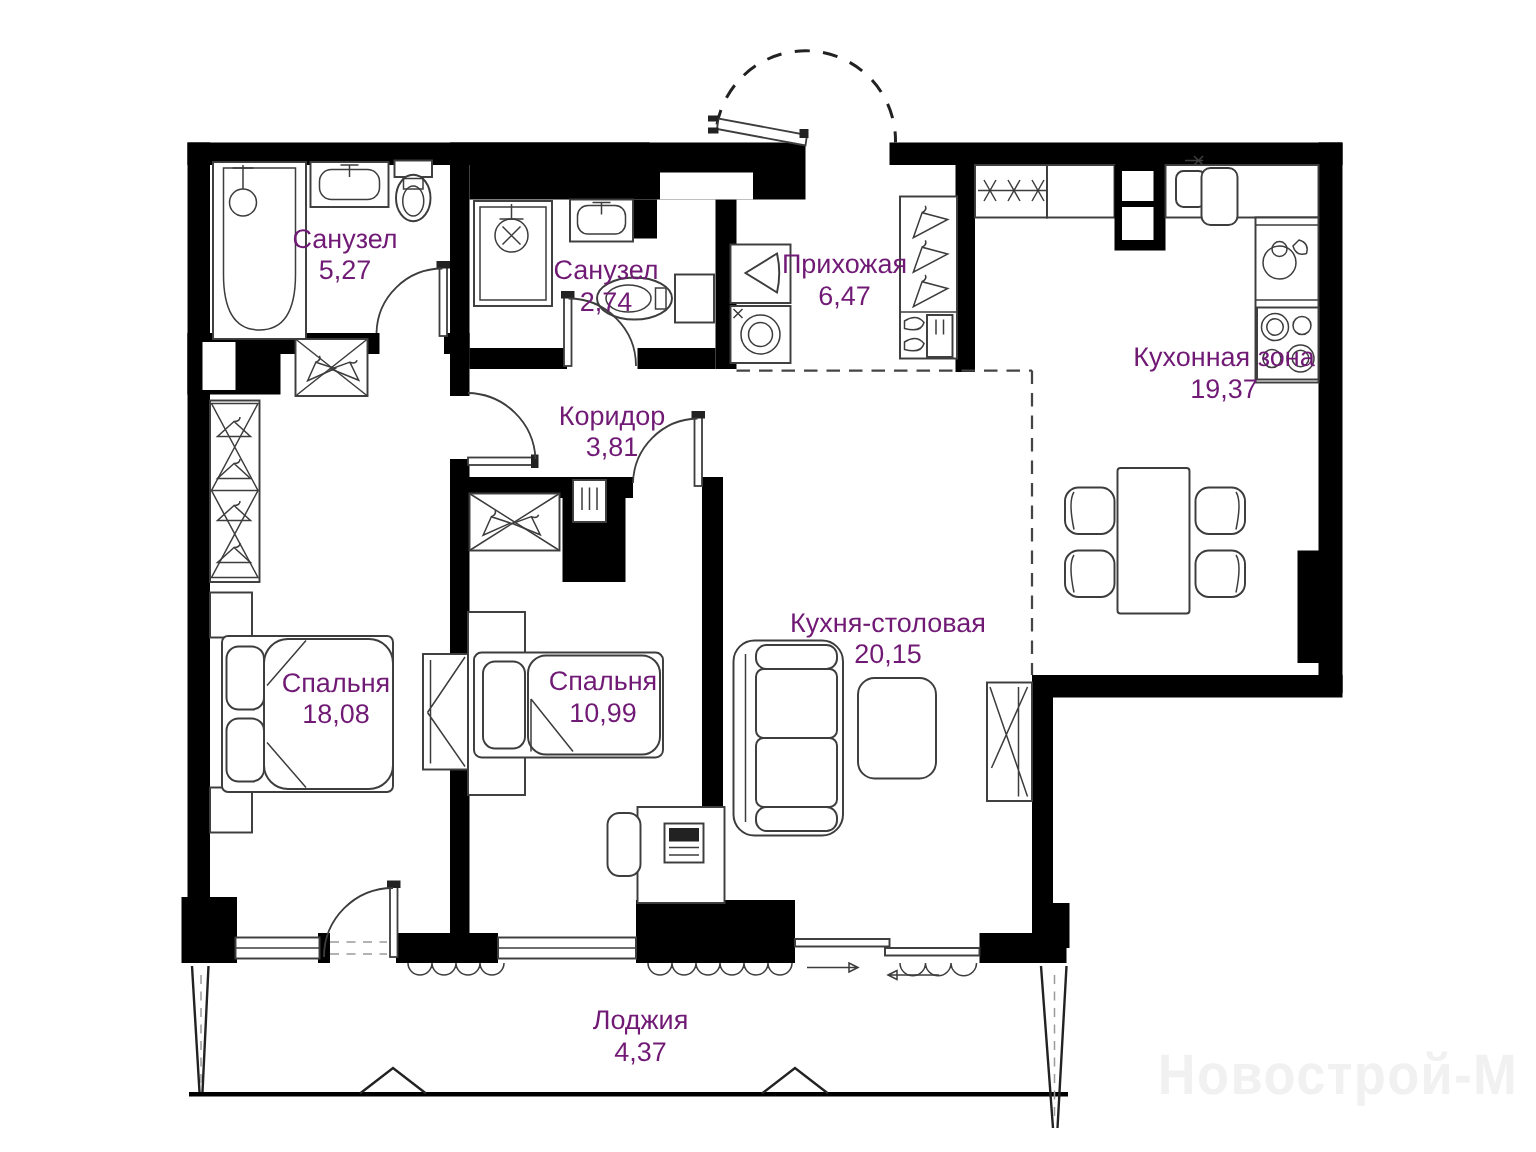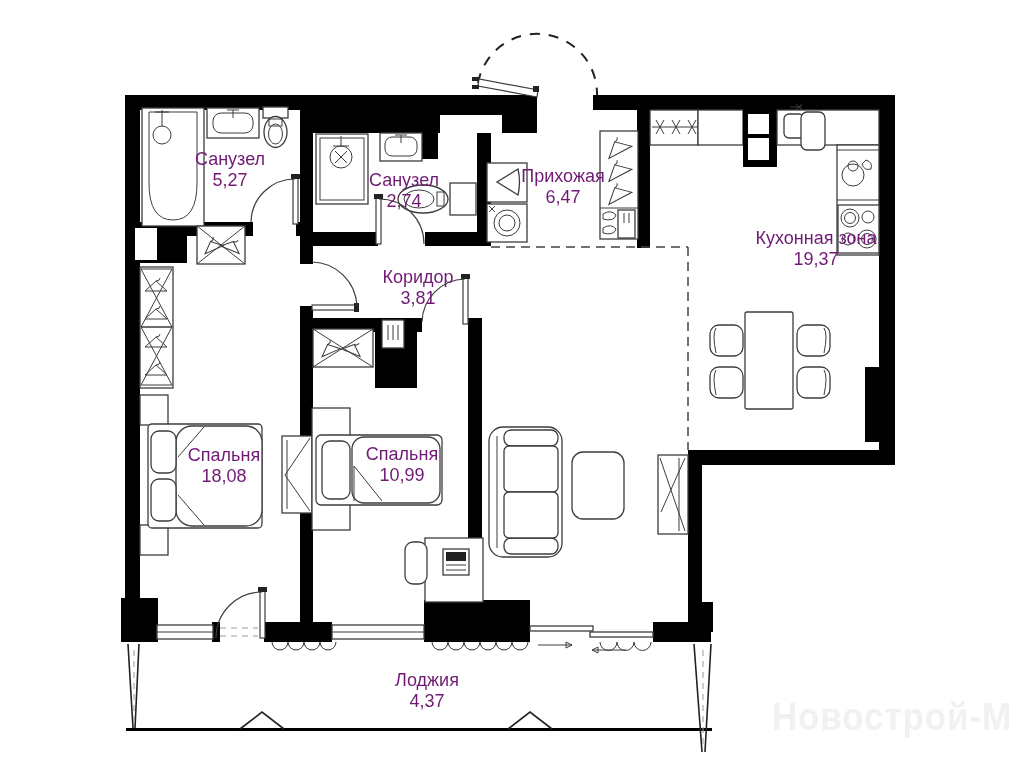--- a/index.html
+++ b/index.html
@@ -365,23 +365,27 @@
     <div>2,74</div>
   </div>
   <div class="room-label" style="left:563px;top:187px">
     <div>Прихожая</div>
     <div>6,47</div>
   </div>
   <div class="room-label" style="left:816px;top:249px">
     <div>Кухонная зона</div>
     <div>19,37</div>
   </div>
-  <div class="room-label" style="left:418px;top:288px">
+  <div class="room-label" style="left:408px;top:288px">
     <div>Коридор</div>
     <div>3,81</div>
+  </div>
+  <div class="room-label" style="left:592px;top:426px">
+    <div>Кухня-столовая</div>
+    <div>20,15</div>
   </div>
   <div class="room-label" style="left:224px;top:466px">
     <div>Спальня</div>
     <div>18,08</div>
   </div>
   <div class="room-label" style="left:402px;top:465px">
     <div>Спальня</div>
     <div>10,99</div>
   </div>
   <div class="room-label" style="left:427px;top:691px">

